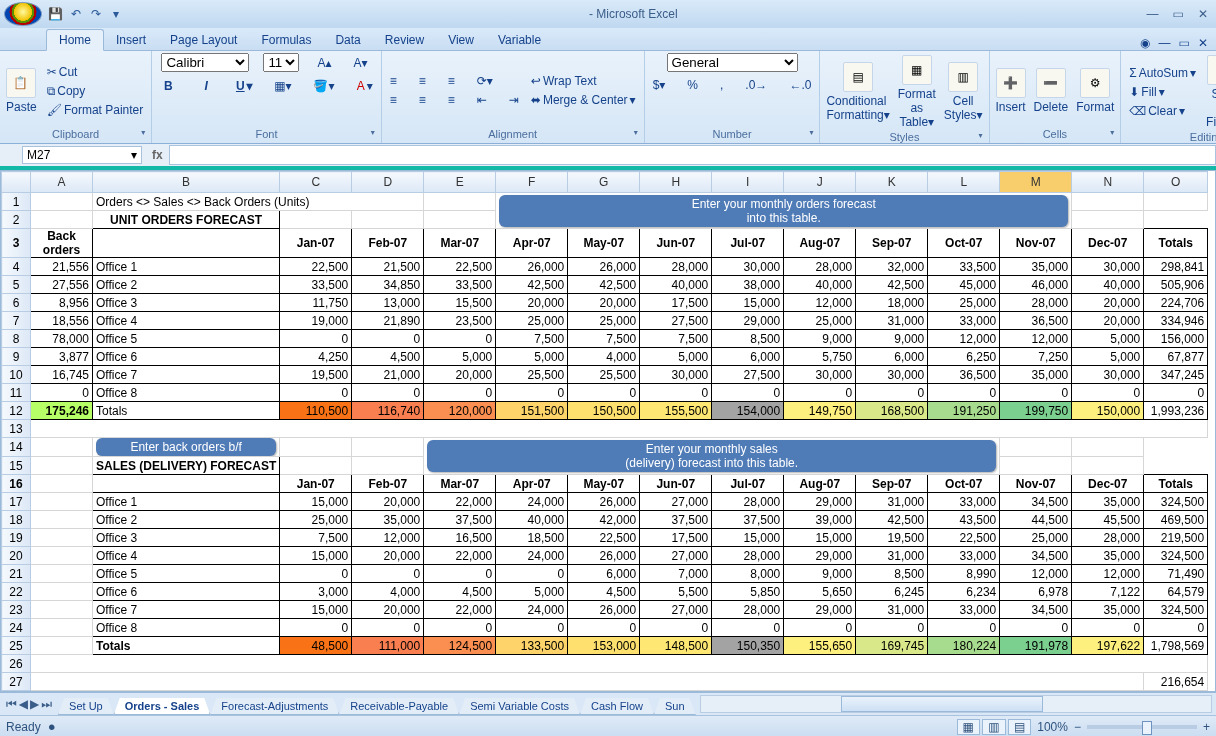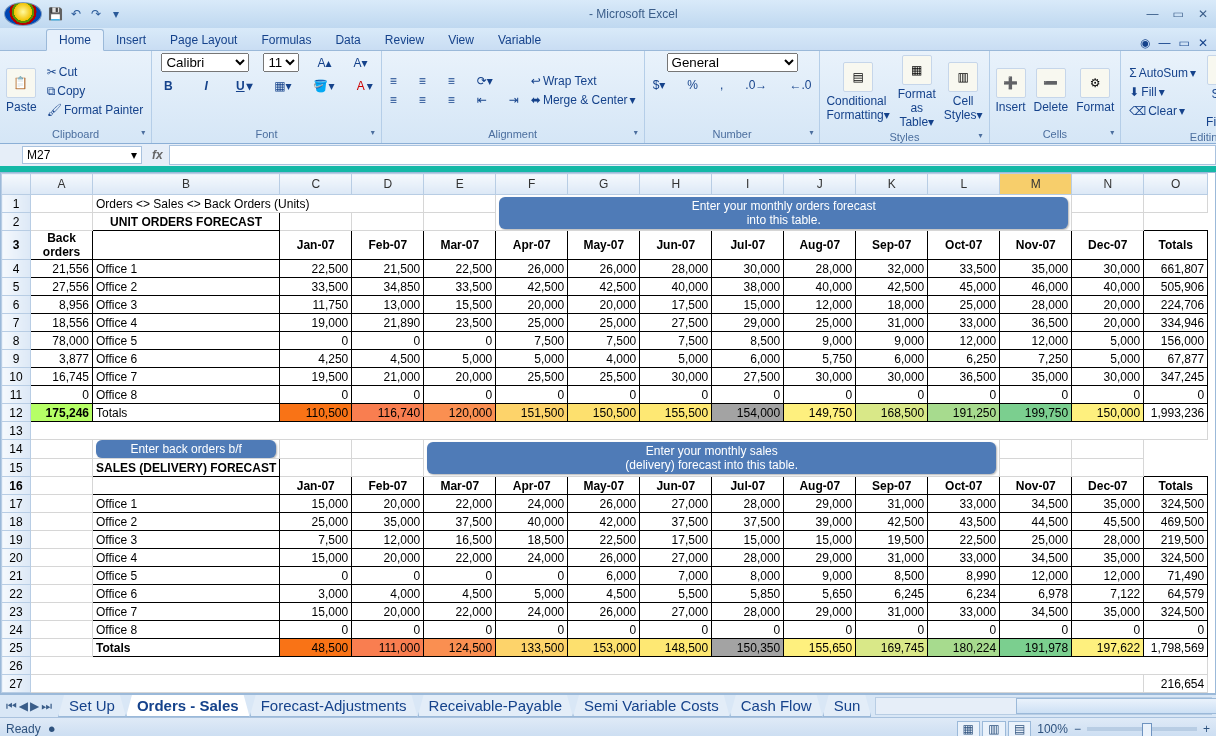--- a/index.html
+++ b/index.html
@@ -25,24 +25,24 @@
 .group .glabel::after{content:"▾";position:absolute;right:2px;font-size:8px;color:#4b6e9e}
 .btncol{display:flex;flex-direction:column;align-items:center;gap:2px;padding:2px}
 .btncol .ico{width:28px;height:28px;background:#f8f8f0;border:1px solid #c6d6ea;border-radius:2px;display:flex;align-items:center;justify-content:center}
 .smallbtn{border:1px solid transparent;padding:1px 3px;border-radius:2px;display:flex;align-items:center;gap:2px;color:#15428b;white-space:nowrap;cursor:pointer}
 .row{display:flex;gap:14px;align-items:center}
 .col{display:flex;flex-direction:column;gap:1px}
 select.fontname{width:88px}
 select.fontsize{width:36px}
 .rbicon{width:16px;height:16px;display:inline-flex;align-items:center;justify-content:center;font-weight:bold}
 
-.fbar{height:22px;background:#e6eef8;display:flex;align-items:center;border-bottom:6px solid #14b8a6}
+.fbar{height:22px;background:#e6eef8;display:flex;align-items:center;border-bottom:4px solid #14b8a6}
 .namebox{width:110px;border:1px solid #a9c2de;background:#fff;margin-left:22px;padding:1px 4px;display:flex;align-items:center;justify-content:space-between}
 .fxwrap{display:flex;align-items:center;flex:1;margin-left:10px}
-.fxwrap .fx{font-style:italic;font-weight:bold;color:#666;margin-right:6px}
+.fxwrap .fx{font-weight:bold;color:#666;margin-right:6px}
 .fxwrap input{flex:1;border:1px solid #a9c2de;background:#fff;padding:1px 4px;height:16px}
 
 .gridwrap{background:#fff;height:520px;overflow:auto;position:relative;border:1px solid #9bb9d9}
 table{border-collapse:collapse;table-layout:fixed}
 .colhead th{background:linear-gradient(#f5f9fd,#dce8f6);border:1px solid #b8cde4;font-weight:400;color:#333;height:18px;text-align:center}
 .colhead th.sel{background:#f7ce6b}
 .rowhead{background:linear-gradient(90deg,#f5f9fd,#dce8f6);border:1px solid #b8cde4;text-align:center;width:22px}
 td{border:1px solid #d6d6d6;padding:0 3px;height:17px;white-space:nowrap;overflow:hidden;font-size:12px}
 td.r{text-align:right}
 td.c{text-align:center}
@@ -52,21 +52,21 @@
 .callout{background:#4f7bb7;color:#fff;text-align:center;border-radius:6px;box-shadow:1px 1px 2px rgba(0,0,0,0.3);padding:2px}
 .totals-a{background:#b6ff66}
 .heat0{background:#f97316}.heat1{background:#f97e50}.heat2{background:#fa8f51}
 .heat3{background:#fdd36a}.heat4{background:#fde06e}.heat5{background:#fee873}
 .heat6{background:#a3a3a3}.heat7{background:#fef07e}.heat8{background:#d9e888}
 .heat9{background:#a7db8e}.heat10{background:#7bcf8f}.heat11{background:#fef07e}
 
 .sheettabs{height:22px;background:#d9e7f6;display:flex;align-items:center;border-top:1px solid #9bb9d9}
 .sheettabs .nav{display:flex;gap:2px;padding:0 6px;color:#3a5d89}
 .sheettabs .tabs{display:flex;align-items:flex-end;height:100%}
-.sheettabs .stab{padding:2px 10px;background:#e3edf8;border:1px solid #9bb9d9;border-top:none;font-size:15px;color:#15428b;cursor:pointer;clip-path:polygon(6px 0,calc(100% - 6px) 0,100% 100%,0 100%)}
+.sheettabs .stab{padding:2px 10px;background:#e3edf8;border:1px solid #9bb9d9;border-top:none;font-size:11px;color:#15428b;cursor:pointer;clip-path:polygon(6px 0,calc(100% - 6px) 0,100% 100%,0 100%)}
 .sheettabs .stab.active{background:#fff;font-weight:bold}
 .sheettabs .scroll{flex:1;margin:0 4px;height:16px;background:#e6eef8;border:1px solid #b8cde4;position:relative}
 .sheettabs .scroll .thumb{position:absolute;left:140px;top:0;bottom:0;width:200px;background:linear-gradient(#eaf2fb,#cde0f4);border:1px solid #9bb9d9}
 
 .status{height:22px;background:linear-gradient(#dfeaf7,#c9dcf1);display:flex;align-items:center;padding:0 6px;color:#2e527e;border-top:1px solid #a9c2de}
 .status .zoom{margin-left:auto;display:flex;align-items:center;gap:6px}
 .status .viewbtns span{border:1px solid #9bb9d9;background:#eaf2fb;padding:0 5px;margin-left:-1px;cursor:pointer}
 .status .slider{width:110px;height:4px;background:#b8cde4;position:relative}
 .status .slider .sthumb{position:absolute;left:50%;top:-4px;width:8px;height:12px;background:#eaf2fb;border:1px solid #6e93c0}
 </style>
@@ -350,21 +350,21 @@
           <td class="r brd">22,500</td>
           <td class="r brd">26,000</td>
           <td class="r brd">26,000</td>
           <td class="r brd">28,000</td>
           <td class="r brd">30,000</td>
           <td class="r brd">28,000</td>
           <td class="r brd">32,000</td>
           <td class="r brd">33,500</td>
           <td class="r brd">35,000</td>
           <td class="r brd">30,000</td>
-          <td class="r brd">661,807</td>
+          <td class="r brd">298,841</td>
         </tr>
         <tr>
           <td class="rowhead">5</td>
           <td class="r brd">27,556</td>
           <td class="brd">Office 2</td>
           <td class="r brd">33,500</td>
           <td class="r brd">34,850</td>
           <td class="r brd">33,500</td>
           <td class="r brd">42,500</td>
           <td class="r brd">42,500</td>

